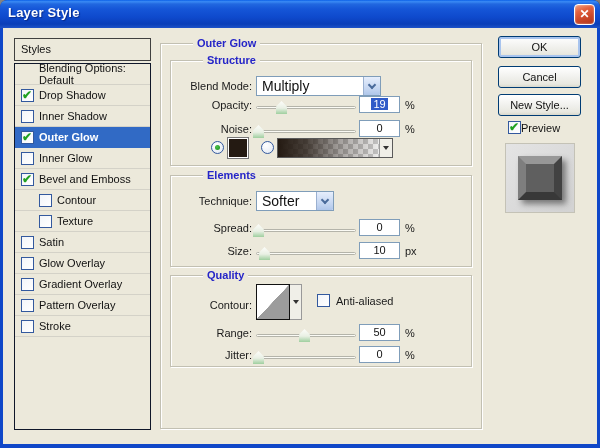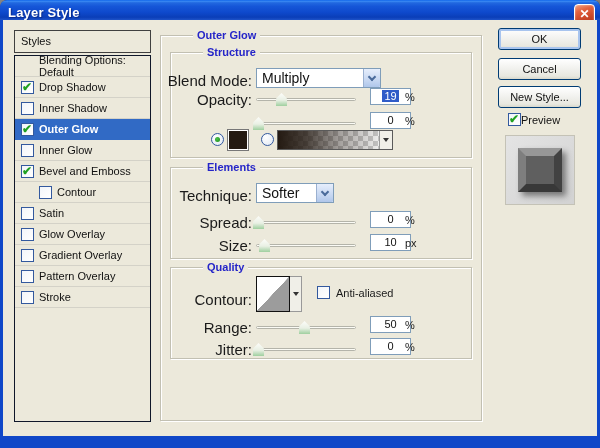--- a/index.html
+++ b/index.html
@@ -4,21 +4,21 @@
 <style>
   * { margin:0; padding:0; box-sizing:border-box; }
   html,body { background:#888; font-family:"Liberation Sans", sans-serif; }
   .window{
     position:relative; width:600px; height:448px;
     background:#1047C8; border-radius:7px 7px 0 0;
     padding:0 3px 4px 3px; overflow:hidden;
     box-shadow:2px 2px 6px rgba(0,0,0,.4);
   }
   .titlebar{
-    position:relative; height:20px; margin:0 -3px;
+    position:relative; height:28px; margin:0 -3px;
     background:linear-gradient(180deg,#0A60E8 0%,#3A8AF4 6%,#2168E0 14%,#1556D8 32%,#0E49CC 62%,#0A3EB8 86%,#1E53C8 100%);
     border-radius:7px 7px 0 0;
   }
   .title-text{
     position:absolute; left:8px; top:5px; color:#fff; font-weight:bold;
     font-size:13px; text-shadow:1px 1px 1px #0A2A8A; letter-spacing:.2px;
   }
   .close-btn{
     position:absolute; right:5px; top:4px; width:21px; height:21px;
     border:1px solid #fff; border-radius:4px; cursor:pointer;
@@ -59,27 +59,27 @@
     position:absolute; border:1px solid #C2C0B2;
     box-shadow:1px 1px 0 #fff, inset 1px 1px 0 #fff;
   }
   .legend{
     position:absolute; top:-7px; left:32px; background:#ECE9DB; padding:0 4px;
     font-size:11px; font-weight:bold; color:#2525C8;
   }
   
   .flabel{
     position:absolute; left:150px; width:99px; text-align:right;
-    font-size:15px; color:#1a1a1a;
+    font-size:11px; color:#1a1a1a;
   }
   .unit{ position:absolute; left:402px; font-size:11px; color:#1a1a1a; }
   .valbox{
     position:absolute; left:356px; width:41px; height:17px;
     background:#fff; border:1px solid #7F9DB9; font-size:11px;
-    text-align:center; line-height:15px; color:#111; cursor:text;margin-left:11px;
+    text-align:center; line-height:15px; color:#111; cursor:text;
   }
   .valbox .selval{ background:#2F5BC8; color:#fff; padding:0 2px; }
   .combo{
     position:absolute; height:20px; background:#fff; border:1px solid #7F9DB9;
     font-size:14px; line-height:18px; padding-left:5px; color:#111;
     display:flex; align-items:center; cursor:pointer;
   }
   .combo .txt{ flex:1; }
   .combo .arrow-btn{
     width:17px; height:18px; margin-right:0; flex:0 0 17px;
@@ -202,20 +202,24 @@
         <span class="lbl">Inner Glow</span>
       </div>
         <div class="side-row">
         <span class="xcb checked"></span>
         <span class="lbl">Bevel and Emboss</span>
       </div>
         <div class="side-row indent">
         <span class="xcb"></span>
         <span class="lbl">Contour</span>
       </div>
+        <div class="side-row indent">
+        <span class="xcb"></span>
+        <span class="lbl">Texture</span>
+      </div>
         <div class="side-row">
         <span class="xcb"></span>
         <span class="lbl">Satin</span>
       </div>
         <div class="side-row">
         <span class="xcb"></span>
         <span class="lbl">Glow Overlay</span>
       </div>
         <div class="side-row">
         <span class="xcb"></span>
@@ -249,20 +253,21 @@
     <div class="flabel" style="top:71px;">Opacity:</div>
     <div class="slider" style="top:72px;">
       <div class="track"></div>
       <div class="thumb" style="left: 25%;"></div>
     </div>
     <div class="valbox" style="top:68px;">
       <span class="selval">19</span>
     </div>
     <div class="unit" style="top:71px;">%</div>
 
+    <div class="flabel" style="top:95px;">Noise:</div>
     <div class="slider" style="top:96px;">
       <div class="track"></div>
       <div class="thumb" style="left: 2%;"></div>
     </div>
     <div class="valbox" style="top:92px;">
       <span>0</span>
     </div>
     <div class="unit" style="top:95px;">%</div>
 
     <div class="radio on" style="left:208px; top:113px;"></div>

